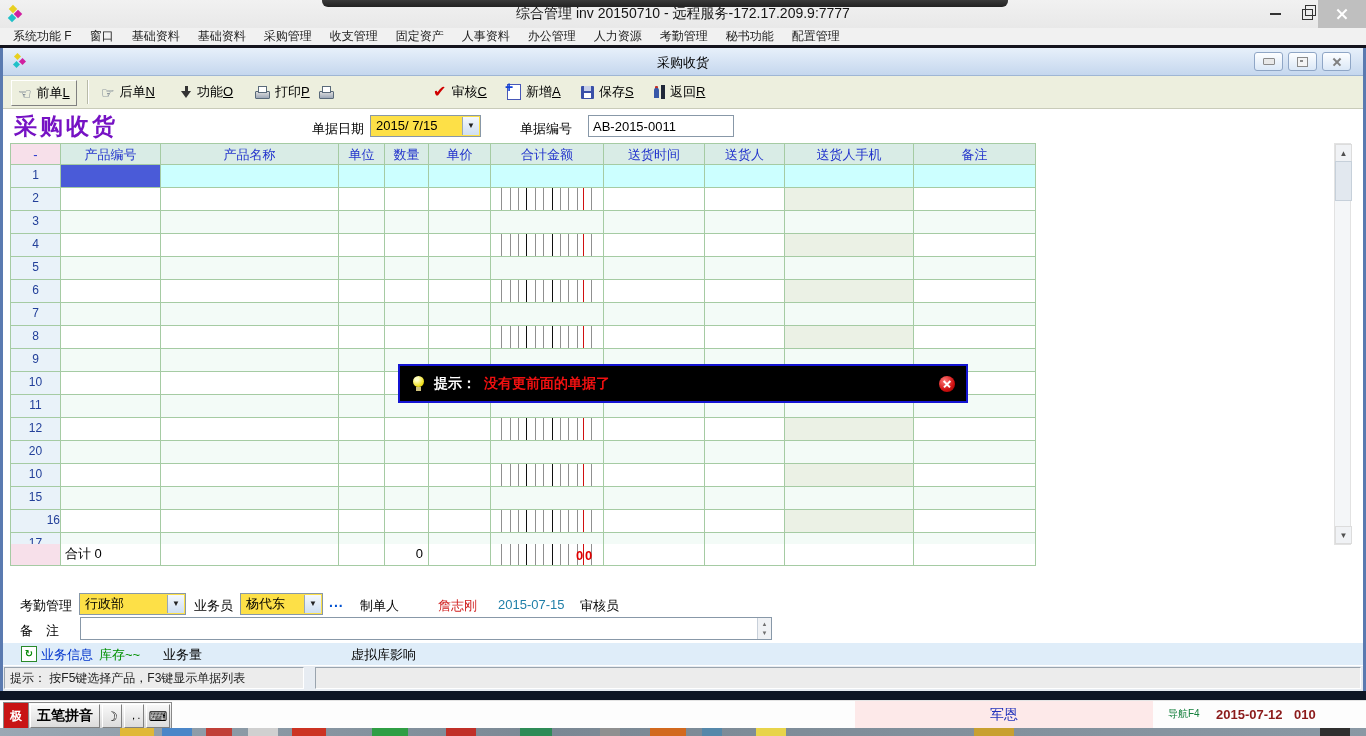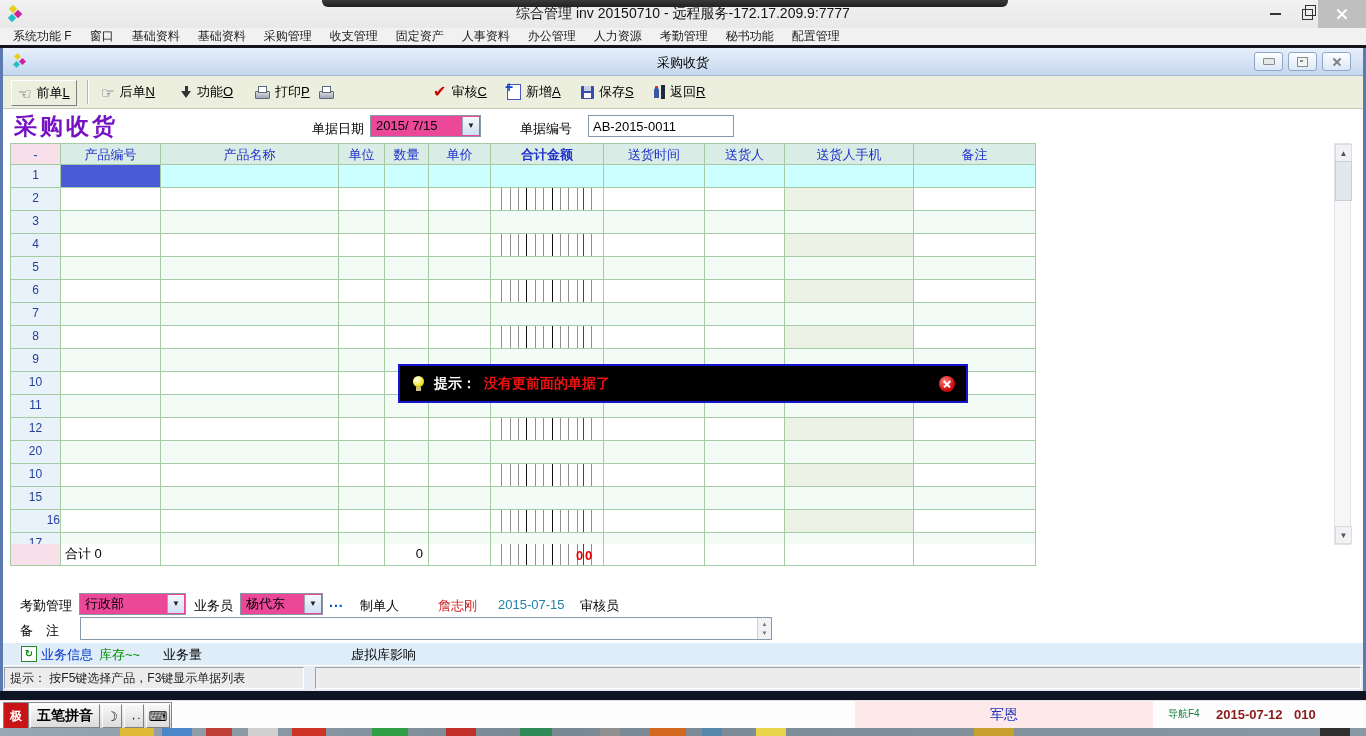--- a/index.html
+++ b/index.html
@@ -75,21 +75,21 @@
   .i-back::before{content:"";position:absolute;right:0;top:0;width:4px;height:14px;background:#20283a;}
   .i-back::after{content:"";position:absolute;left:1px;top:3px;width:5px;height:10px;background:#3858a8;border-radius:2px 2px 0 0;box-shadow:0 -3px 0 -1px #c03028;}
 
   
   #form-title{left:14px;top:111px;font-size:23px;font-weight:bold;color:#7612c4;letter-spacing:3px;}
   .flabel{font-size:13px;color:#000;}
   #lbl-date{left:312px;top:120px;}
   #date-combo{left:370px;top:115px;width:111px;height:22px;}
   #lbl-no{left:520px;top:120px;}
   #doc-no{left:588px;top:115px;width:146px;height:22px;border:1px solid #8898a8;font-size:13px;padding:0 4px;font-family:inherit;background:#fff;box-sizing:border-box;}
-  .combo{position:absolute;border:1px solid #8898a8;background:#ec4899;font-size:13px;line-height:20px;padding-left:5px;box-sizing:border-box;}
+  .combo{position:absolute;border:1px solid #8898a8;background:#fde047;font-size:13px;line-height:20px;padding-left:5px;box-sizing:border-box;}
   .combo .arr{position:absolute;right:1px;top:1px;bottom:1px;width:16px;background:linear-gradient(#f4f8fc,#cfdff2);border-left:1px solid #98a8b8;display:flex;align-items:center;justify-content:center;font-size:8px;color:#222;}
 
   
   #grid{left:10px;top:143px;width:1026px;border-left:1px solid #a5cba3;border-top:1px solid #a5cba3;}
   #grid-header{display:flex;}
   .g-h-cell{height:21px;line-height:21px;background:#d9ece6;color:#2233cc;font-size:13px;text-align:center;
     border-right:1px solid #a5cba3;border-bottom:1px solid #a5cba3;box-sizing:border-box;overflow:hidden;}
   .pinkcell{background:#f7e0ea !important;}
   #grid-body{position:relative;height:379px;overflow:hidden;background:#fff;}
   .g-row{display:flex;height:23px;}
@@ -286,21 +286,21 @@
   <input class="abs" id="doc-no" value="AB-2015-0011" style="">
 
   <div class="abs" id="grid">
     <div id="grid-header">
         <div class="g-h-cell pinkcell" style="width: 50px;">-</div>
         <div class="g-h-cell" style="width: 100px;">产品编号</div>
         <div class="g-h-cell" style="width: 178px;">产品名称</div>
         <div class="g-h-cell" style="width: 46px;">单位</div>
         <div class="g-h-cell" style="width: 44px;">数量</div>
         <div class="g-h-cell" style="width: 62px;">单价</div>
-        <div class="g-h-cell" style="width: 113px; font-weight: bold;">合计金额</div>
+        <div class="g-h-cell" style="width: 113px;">合计金额</div>
         <div class="g-h-cell" style="width: 101px;">送货时间</div>
         <div class="g-h-cell" style="width: 80px;">送货人</div>
         <div class="g-h-cell" style="width: 129px;">送货人手机</div>
         <div class="g-h-cell" style="width: 122px;">备注</div>
       </div>
     <div id="grid-body">
         <div class="g-row cur">
           <div class="g-cell rownum" style="width: 50px;">1</div>
           <div class="g-cell sel" style="width: 100px;"></div>
           <div class="g-cell" style="width: 178px;"></div>

